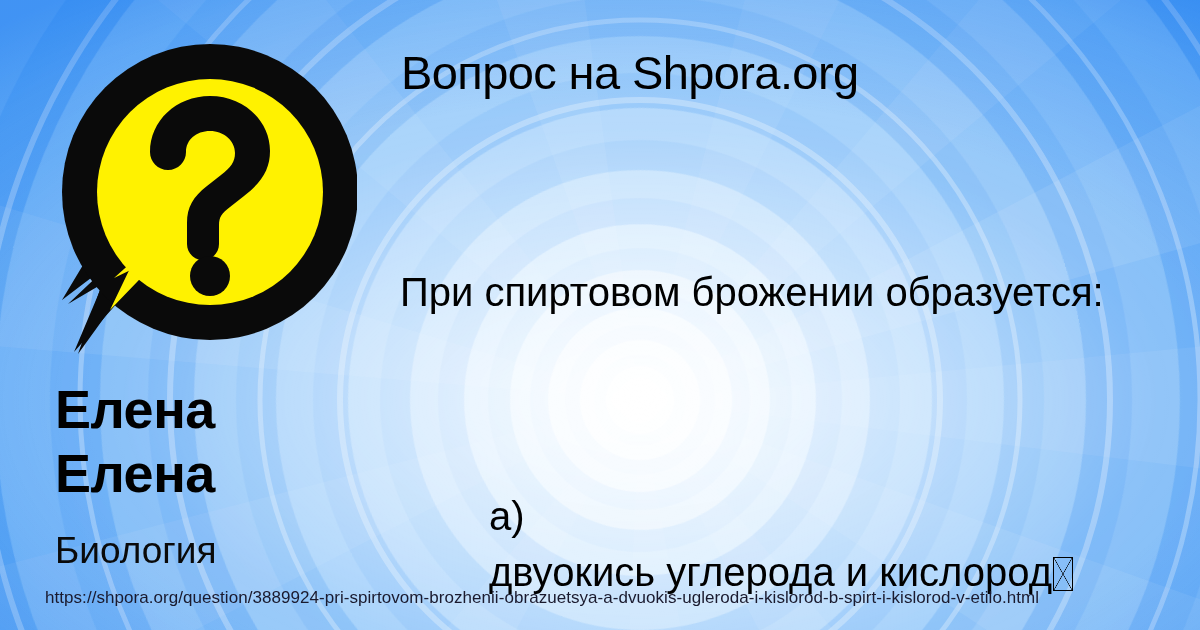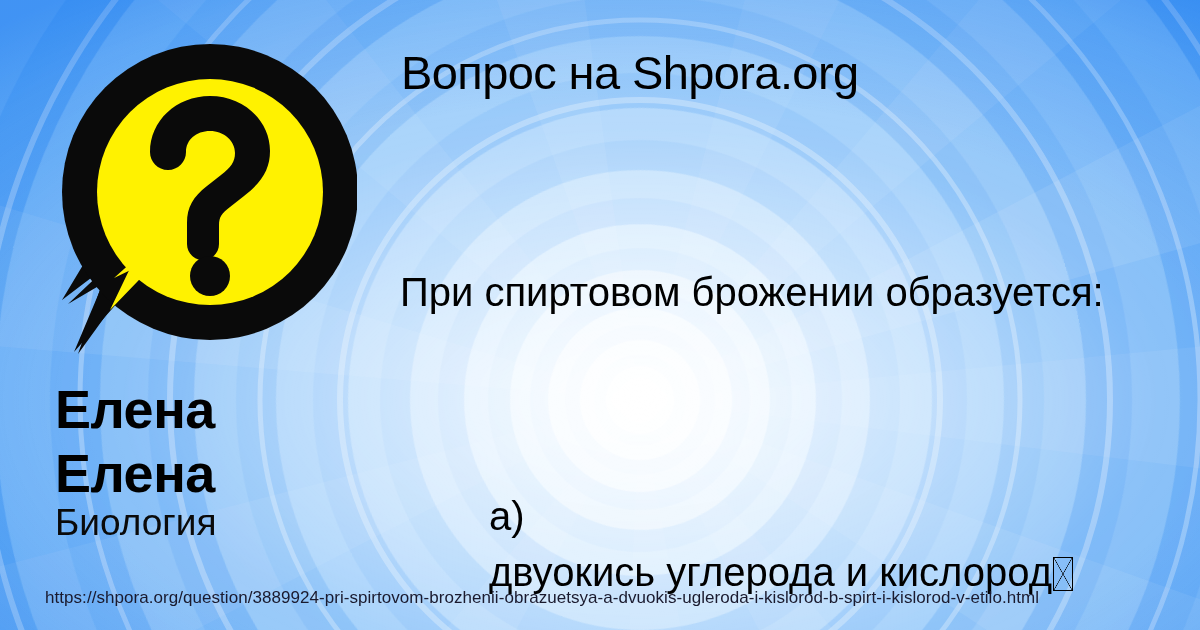--- a/index.html
+++ b/index.html
@@ -65,21 +65,21 @@
     width: 330px;
     font-size: 54px;
     font-weight: 700;
     line-height: 1.18;
     color: #000000;
     letter-spacing: -0.5px;
   }
   .author-subject {
     position: absolute;
     left: 55px;
-    top: 503px;
+    top: 531px;
     width: 330px;
     font-size: 37px;
     font-weight: 400;
     line-height: 1.1;
     color: #0a0a0a;
   }
 
   
   .right-col {
     position: absolute;

